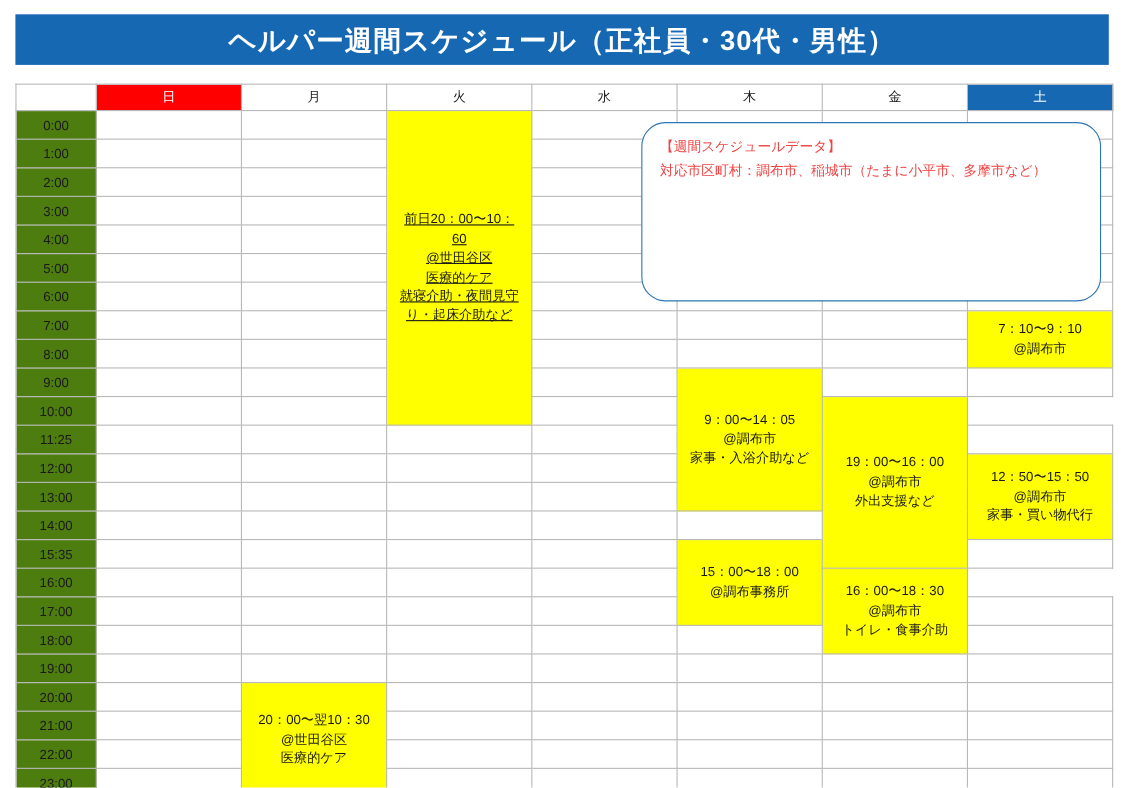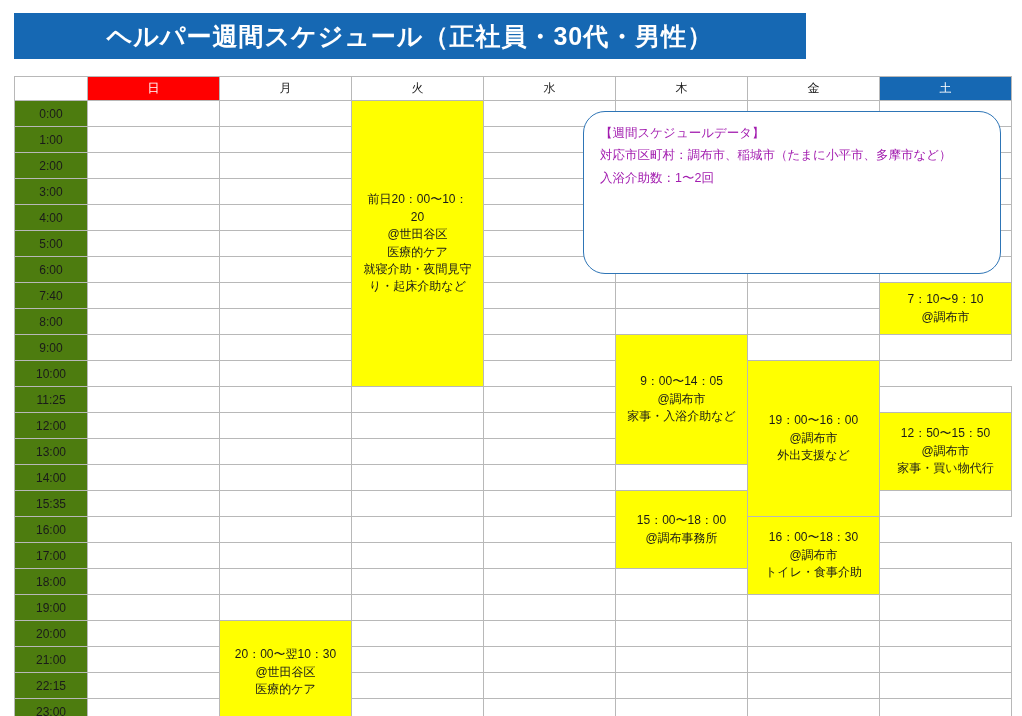--- a/index.html
+++ b/index.html
@@ -17,21 +17,21 @@
   #page {
     position: relative;
     width: 1022px;
     height: 716px;
   }
   
   .title-bar {
     position: absolute;
     left: 14px;
     top: 13px;
-    width: 792px;
+    width: 994px;
     height: 46px;
     background: #1668b3;
     color: #ffffff;
     font-size: 25px;
     font-weight: bold;
     display: flex;
     align-items: center;
     justify-content: center;
     letter-spacing: 1px;
   }
@@ -90,38 +90,38 @@
   }
   .ev {
     background: #ffff00;
     font-size: 11.5px;
     line-height: 1.45;
     color: #111;
     padding: 2px 3px;
     box-sizing: border-box;
   }
   .ev .ln { display: block; white-space: nowrap; }
-  .ev.wrapline .ln { white-space: normal; }
+  .ev.wrapline .ln { white-space: normal; text-decoration: underline; }
   
   .callout {
     position: absolute;
     left: 583px;
     top: 111px;
     width: 418px;
     height: 163px;
     background: #ffffff;
     border: 1.5px solid #2e75b6;
     border-radius: 22px;
     box-sizing: border-box;
     padding: 10px 16px 0 16px;
     z-index: 5;
   }
   .callout .line {
     font-size: 12.5px;
-    color: #a21caf;
+    color: #ef4444;
     line-height: 1.78;
     white-space: nowrap;
   }
 </style>
 </head>
 <body>
 
 <div id="page">
 
   <div class="title-bar">ヘルパー週間スケジュール（正社員・30代・男性）</div>
@@ -150,21 +150,21 @@
       </tr>
     </thead>
     <tbody>
 
       <tr>
         <td class="time-cell">0:00</td>
         <td class="slot"></td>
         <td class="slot"></td>
         <td class="ev wrapline" rowspan="11">
           <span class="ln">前日20：00〜10：</span>
-          <span class="ln">20</span>
+          <span class="ln">60</span>
           <span class="ln">@世田谷区</span>
           <span class="ln">医療的ケア</span>
           <span class="ln">就寝介助・夜間見守</span>
           <span class="ln">り・起床介助など</span>
         </td>
         <td class="slot"></td>
         <td class="slot"></td>
         <td class="slot"></td>
         <td class="slot"></td>
       </tr>
@@ -223,21 +223,21 @@
         <td class="time-cell">6:00</td>
         <td class="slot"></td>
         <td class="slot"></td>
         <td class="slot"></td>
         <td class="slot"></td>
         <td class="slot"></td>
         <td class="slot"></td>
       </tr>
 
       <tr>
-        <td class="time-cell">7:40</td>
+        <td class="time-cell">7:00</td>
         <td class="slot"></td>
         <td class="slot"></td>
         <td class="slot"></td>
         <td class="slot"></td>
         <td class="slot"></td>
         <td class="ev" rowspan="2">
           <span class="ln">7：10〜9：10</span>
           <span class="ln">@調布市</span>
         </td>
       </tr>
@@ -390,21 +390,21 @@
         <td class="time-cell">21:00</td>
         <td class="slot"></td>
         <td class="slot"></td>
         <td class="slot"></td>
         <td class="slot"></td>
         <td class="slot"></td>
         <td class="slot"></td>
       </tr>
 
       <tr>
-        <td class="time-cell">22:15</td>
+        <td class="time-cell">22:00</td>
         <td class="slot"></td>
         <td class="slot"></td>
         <td class="slot"></td>
         <td class="slot"></td>
         <td class="slot"></td>
         <td class="slot"></td>
       </tr>
 
       <tr>
         <td class="time-cell">23:00</td>
@@ -414,16 +414,15 @@
         <td class="slot"></td>
         <td class="slot"></td>
         <td class="slot"></td>
       </tr>
     </tbody>
   </table>
 
   <div class="callout">
     <div class="line">【週間スケジュールデータ】</div>
     <div class="line">対応市区町村：調布市、稲城市（たまに小平市、多摩市など）</div>
-    <div class="line">入浴介助数：1〜2回</div>
   </div>
 
 </div>
 
 </body></html>

